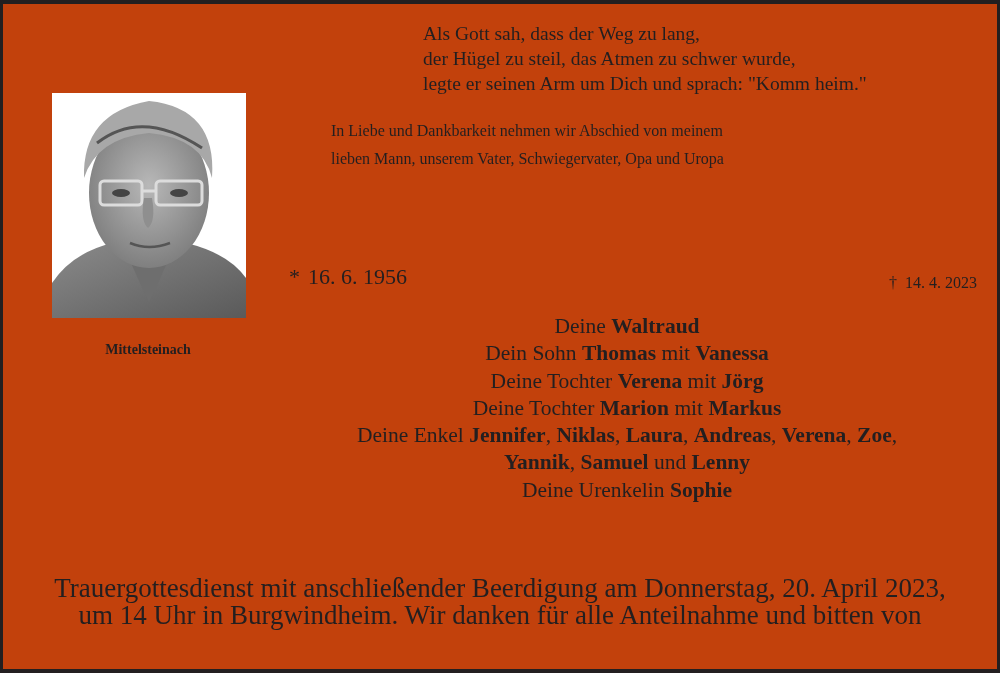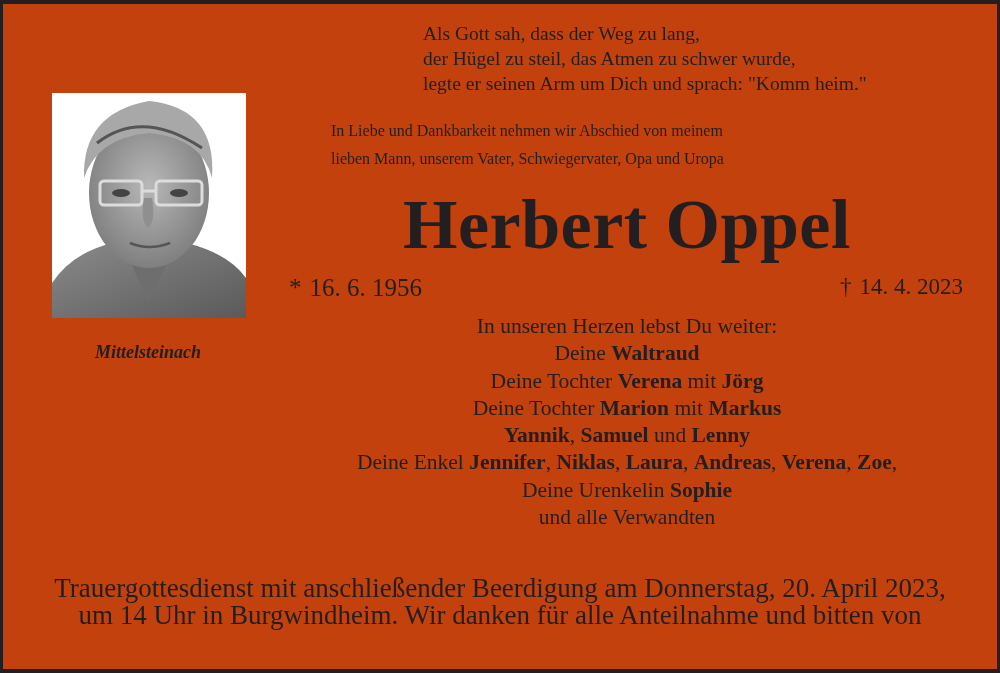--- a/index.html
+++ b/index.html
@@ -17,31 +17,31 @@
     position: absolute; left: 284px; top: 113px; width: 700px;
     font-size: 16px; line-height: 28px; white-space: nowrap; margin-left: 44px;
   }
   .photo {
     position: absolute; left: 49px; top: 89px; width: 194px; height: 225px;
     overflow: hidden; background: #fff;
   }
   .photo svg { display: block; }
   .place {
     position: absolute; left: 30px; top: 338px; width: 230px; text-align: center;
-    font-weight: bold; font-size: 18px; font-style: italic;
+    font-weight: bold; font-size: 14px;
   }
   .name {
     position: absolute; left: 284px; top: 180px; width: 680px; text-align: center;
     font-weight: bold; font-size: 70px; line-height: 82px; letter-spacing: 0.5px;
   }
   .born {
-    position: absolute; left: 286px; top: 270px; font-size: 25px; white-space: nowrap;
+    position: absolute; left: 286px; top: 260px; font-size: 22px; white-space: nowrap;
   }
   .died {
-    position: absolute; right: 34px; top: 270px; font-size: 23px; white-space: nowrap;
+    position: absolute; right: 20px; top: 270px; font-size: 16px; white-space: nowrap;
   }
   .born .sym, .died .sym { margin-right: 8px; }
   .family {
     position: absolute; left: 284px; top: 309px; width: 680px; text-align: center;
     font-size: 21.5px; line-height: 27.3px;
   }
   .family b { font-weight: bold; }
   .line { white-space: nowrap; }
   .footer {
     position: absolute; left: 30px; top: 571px; width: 934px; text-align: center;
@@ -87,39 +87,37 @@
     </svg>
   </div>
 
   <div class="place">Mittelsteinach</div>
 
   <div class="intro">
     <div class="line">In Liebe und Dankbarkeit nehmen wir Abschied von meinem</div>
     <div class="line">lieben Mann, unserem Vater, Schwiegervater, Opa und Uropa</div>
   </div>
 
-  <div class="name">Herbert Oppel</div>
 
   <div class="born">
     <span class="sym">*</span><span>16. 6. 1956</span>
   </div>
   <div class="died">
     <span class="sym">†</span><span>14. 4. 2023</span>
   </div>
 
   <div class="family">
-    <div class="line">In unseren Herzen lebst Du weiter:</div>
     <div id="family-lines">
         <div class="line"><span>Deine </span><b>Waltraud</b></div>
+        <div class="line"><span>Dein Sohn </span><b>Thomas</b><span> mit </span><b>Vanessa</b></div>
         <div class="line"><span>Deine Tochter </span><b>Verena</b><span> mit </span><b>Jörg</b></div>
         <div class="line"><span>Deine Tochter </span><b>Marion</b><span> mit </span><b>Markus</b></div>
+        <div class="line"><span>Deine Enkel </span><b>Jennifer</b><span>, </span><b>Niklas</b><span>, </span><b>Laura</b><span>, </span><b>Andreas</b><span>, </span><b>Verena</b><span>, </span><b>Zoe</b><span>,</span></div>
         <div class="line"><b>Yannik</b><span>, </span><b>Samuel</b><span> und </span><b>Lenny</b></div>
-        <div class="line"><span>Deine Enkel </span><b>Jennifer</b><span>, </span><b>Niklas</b><span>, </span><b>Laura</b><span>, </span><b>Andreas</b><span>, </span><b>Verena</b><span>, </span><b>Zoe</b><span>,</span></div>
         <div class="line"><span>Deine Urenkelin </span><b>Sophie</b></div>
-        <div class="line"><span>und alle Verwandten</span></div>
       </div>
   </div>
 
   <div class="footer">
     <div class="line">Trauergottesdienst mit anschließender Beerdigung am Donnerstag, 20. April 2023,</div>
     <div class="line">um 14 Uhr in Burgwindheim. Wir danken für alle Anteilnahme und bitten von</div>
   </div>
 
 </div>
 

